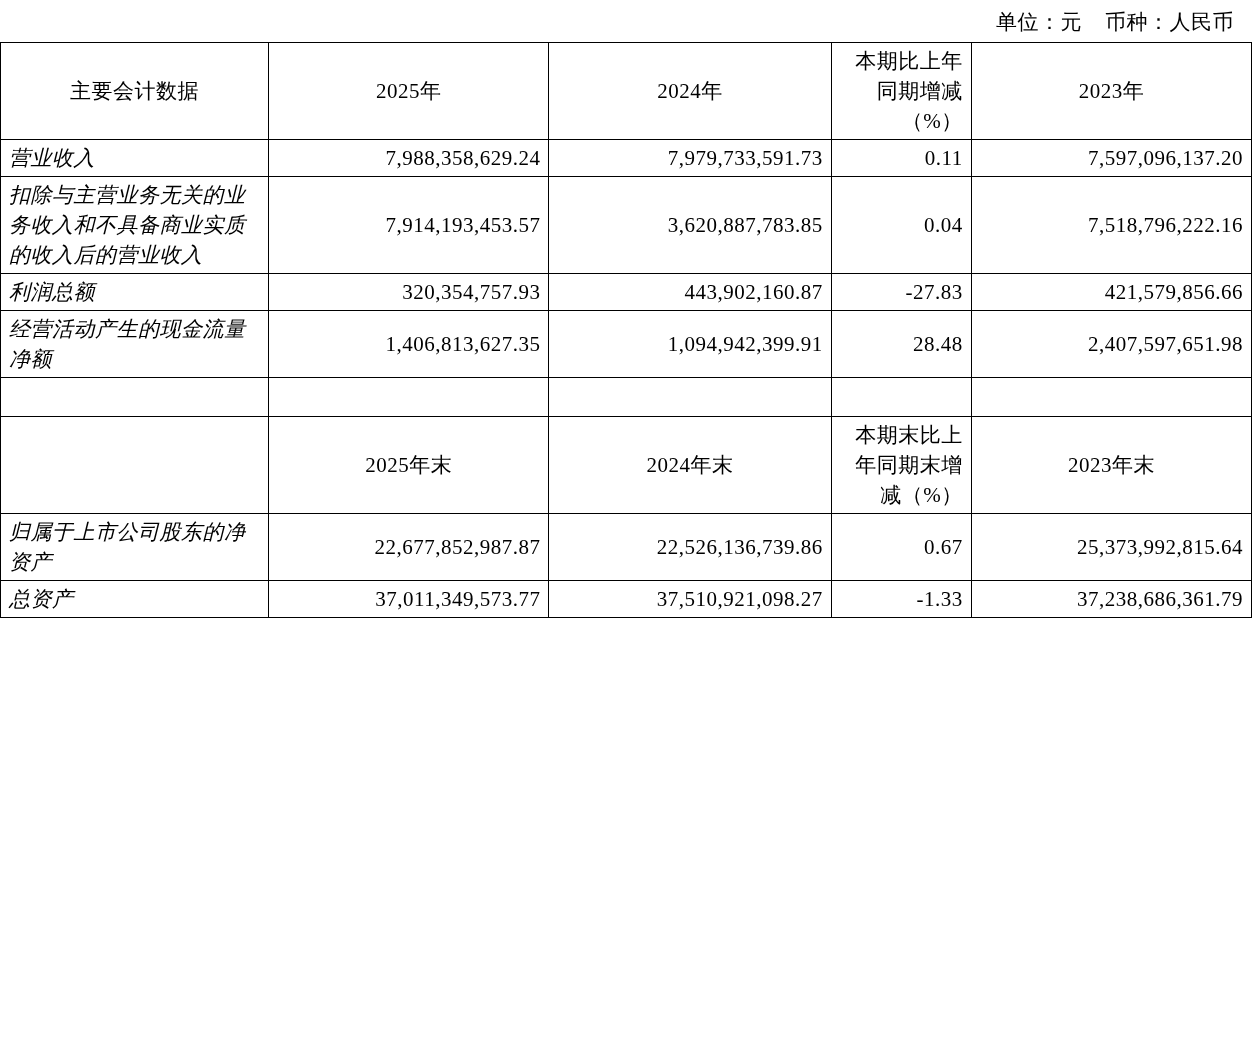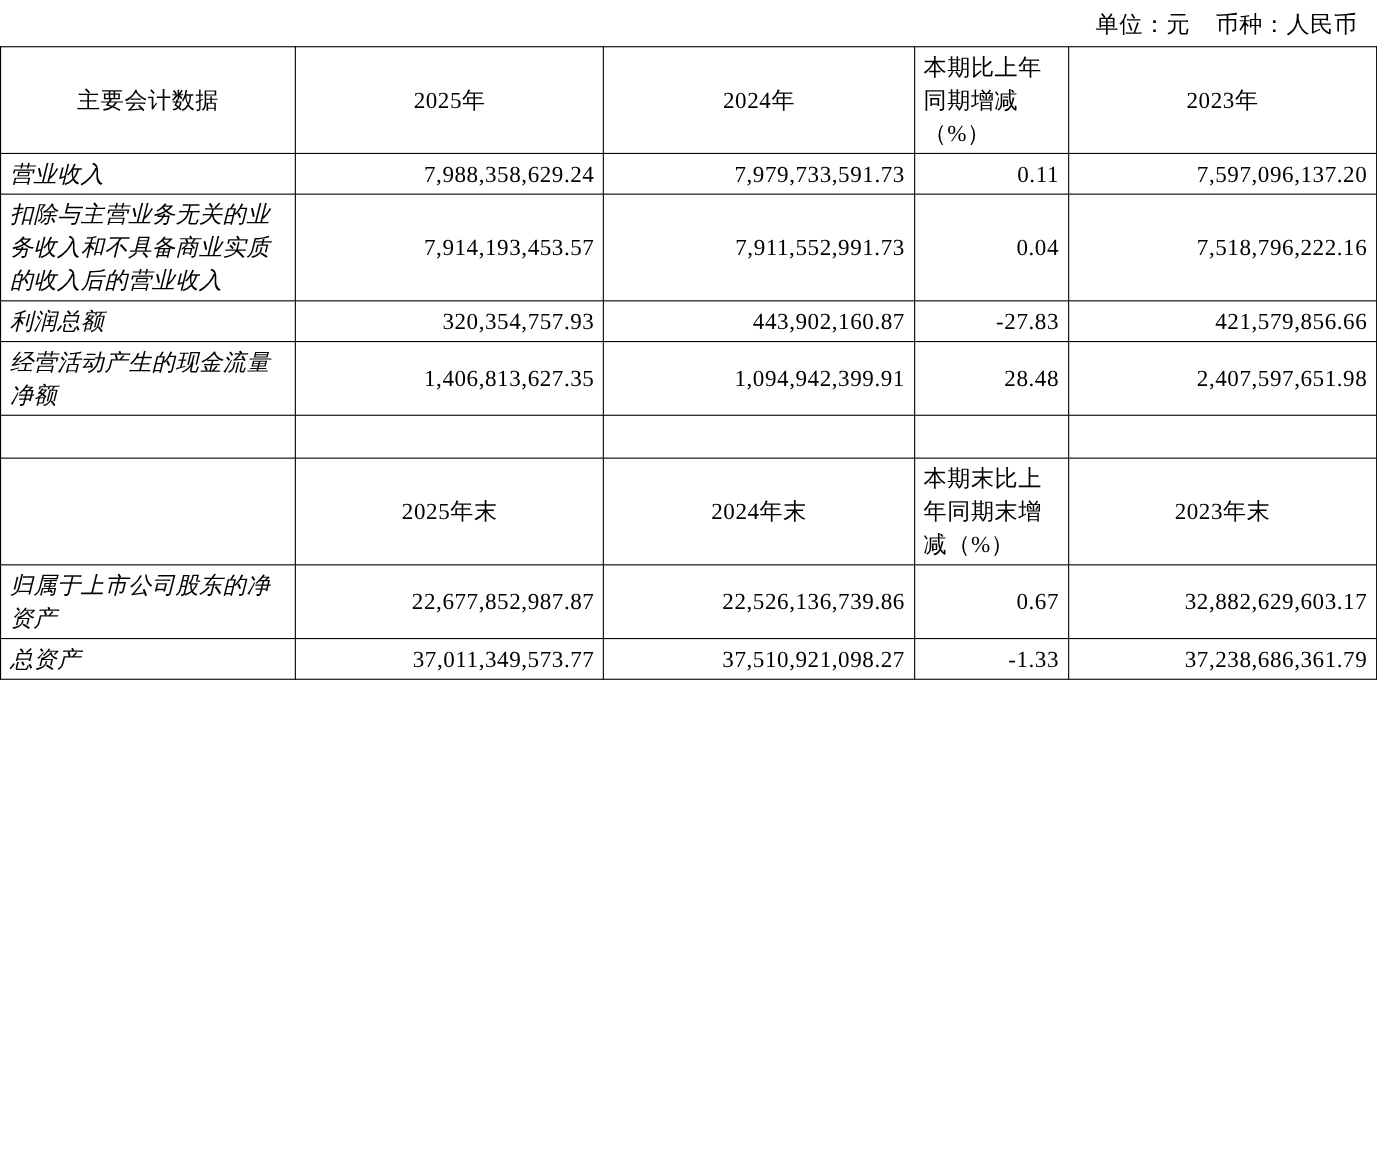--- a/index.html
+++ b/index.html
@@ -56,21 +56,21 @@
     text-align: right;
     letter-spacing: 0.5px;
     padding-right: 12px;
   }
   td.head {
     text-align: center;
     letter-spacing: 0.5px;
     margin-top: 27px;
   }
   td.head-narrow {
-    text-align: left;
+    text-align: right;
     line-height: 30px;
     letter-spacing: 0.5px;
   }
   tr.spacer td {
     height: 32px;
   }
 </style>
 </head>
 <body>
 
@@ -99,21 +99,21 @@
         <td class="label">营业收入</td>
         <td class="num">7,988,358,629.24</td>
         <td class="num">7,979,733,591.73</td>
         <td class="num">0.11</td>
         <td class="num">7,597,096,137.20</td>
       </tr>
 
       <tr>
         <td class="label">扣除与主营业务无关的业务收入和不具备商业实质的收入后的营业收入</td>
         <td class="num">7,914,193,453.57</td>
-        <td class="num">7,911,552,991.73</td>
+        <td class="num">3,620,887,783.85</td>
         <td class="num">0.04</td>
         <td class="num">7,518,796,222.16</td>
       </tr>
 
       <tr>
         <td class="label">利润总额</td>
         <td class="num">320,354,757.93</td>
         <td class="num">443,902,160.87</td>
         <td class="num">-27.83</td>
         <td class="num">421,579,856.66</td>
@@ -143,21 +143,21 @@
         <td class="head">2024年末</td>
         <td class="head-narrow">本期末比上年同期末增减（%）</td>
         <td class="head">2023年末</td>
       </tr>
 
       <tr>
         <td class="label">归属于上市公司股东的净资产</td>
         <td class="num">22,677,852,987.87</td>
         <td class="num">22,526,136,739.86</td>
         <td class="num">0.67</td>
-        <td class="num">32,882,629,603.17</td>
+        <td class="num">25,373,992,815.64</td>
       </tr>
 
       <tr>
         <td class="label">总资产</td>
         <td class="num">37,011,349,573.77</td>
         <td class="num">37,510,921,098.27</td>
         <td class="num">-1.33</td>
         <td class="num">37,238,686,361.79</td>
       </tr>
     </tbody>

